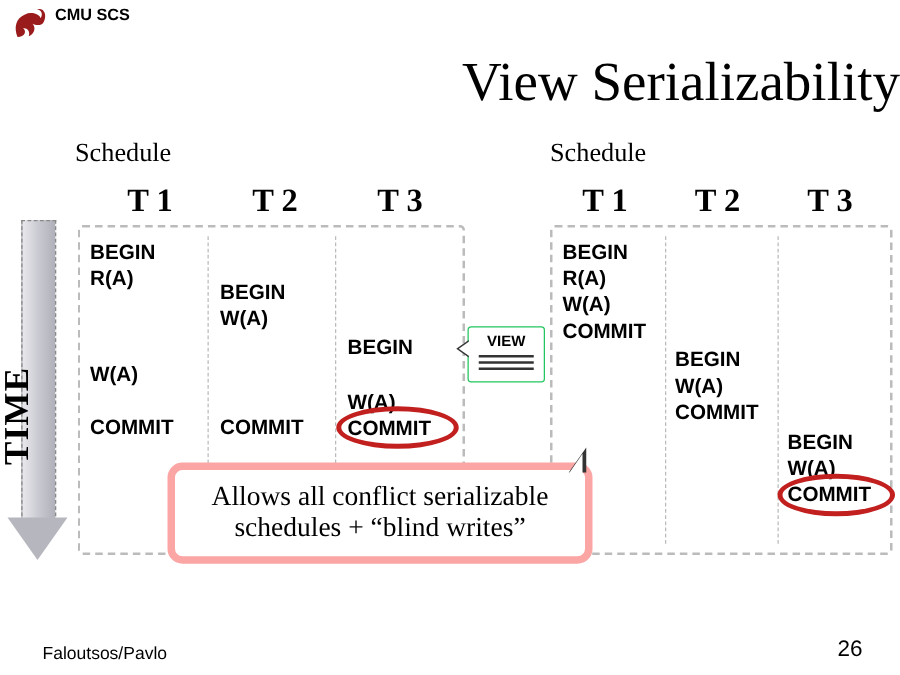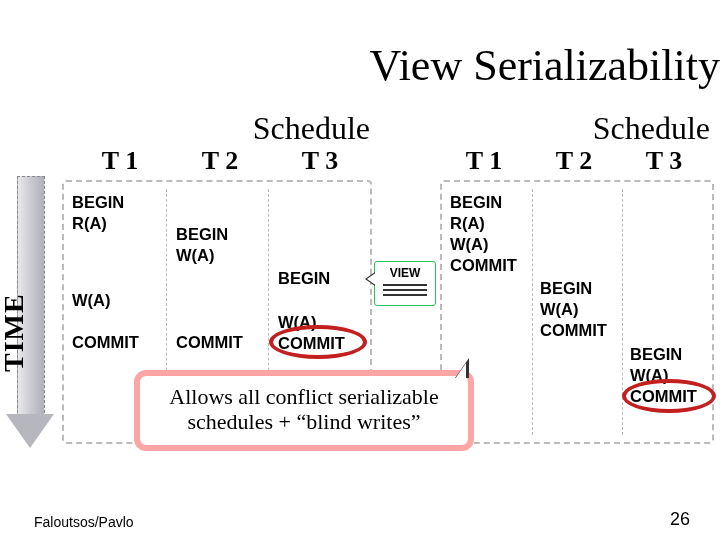--- a/index.html
+++ b/index.html
@@ -17,21 +17,21 @@
   .timecol{position:absolute;left:10px;top:176px;width:40px;height:275px}
   .timecol .shaft{position:absolute;left:7px;top:0;width:26px;height:240px;
     background:linear-gradient(to right,#e8e8ec,#c9c9d1,#b0b0ba);
     border:1px dashed #888}
   .timecol .head{position:absolute;left:-4px;top:238px;width:0;height:0;
     border-left:24px solid transparent;border-right:24px solid transparent;border-top:34px solid #b6b6bf}
   .timecol .lbl{position:absolute;left:-12px;top:196px;transform:rotate(-90deg);transform-origin:left top;
     font:bold 28px "Times New Roman",serif;letter-spacing:1px;white-space:nowrap}
 
   
-  .sched-hdr{position:absolute;font-size:32px;text-align:right}
+  .sched-hdr{position:absolute;font-size:21px;text-align:left}
   .sched-box{position:absolute;border:2px dashed #bbb;border-radius:4px;background:#fff}
   .col-head{position:absolute;font:bold 26px "Times New Roman",serif;text-align:center}
   .vline{position:absolute;top:7px;bottom:7px;width:0;border-left:1.5px dashed #bbb}
   .op{position:absolute;font:bold 16.5px Verdana,Geneva,sans-serif;line-height:21px;white-space:nowrap}
 
   
   .ring{position:absolute;border:4px solid #c21f1f;border-radius:50%;pointer-events:none}
 
   
   .viewbox{position:absolute;left:374px;top:261px;width:52px;padding:4px 4px 6px 4px;
@@ -54,20 +54,28 @@
   
   .f-left{position:absolute;left:34px;bottom:10px;font:14px Arial}
   .f-center{position:absolute;left:0;right:0;bottom:10px;text-align:center;font:14px Arial}
   .f-right{position:absolute;right:30px;bottom:10px;font:18px Arial}
 </style>
 </head>
 <body>
 
 <div class="page">
 
+  <div class="hdr">
+    <span>
+      <svg width="30" height="30" viewBox="0 0 100 100">
+        <path d="M20 85 C10 60 15 35 40 25 C55 18 75 22 82 35 C90 20 80 10 70 12 C90 5 100 25 90 45 C85 55 70 55 60 50 C70 60 65 78 50 83 C55 70 45 60 35 62 C45 70 40 85 20 85 Z" fill="#9a1b1b"></path>
+      </svg>
+    </span>
+    <span class="label">CMU SCS</span>
+  </div>
 
   <div class="title">View Serializability</div>
 
   <div class="timecol">
     <div class="shaft"></div>
     <div class="head"></div>
     <div class="lbl">TIME</div>
   </div>
 
   <div class="sched-hdr" style="left:60px;width:310px;top:110px">Schedule</div>

